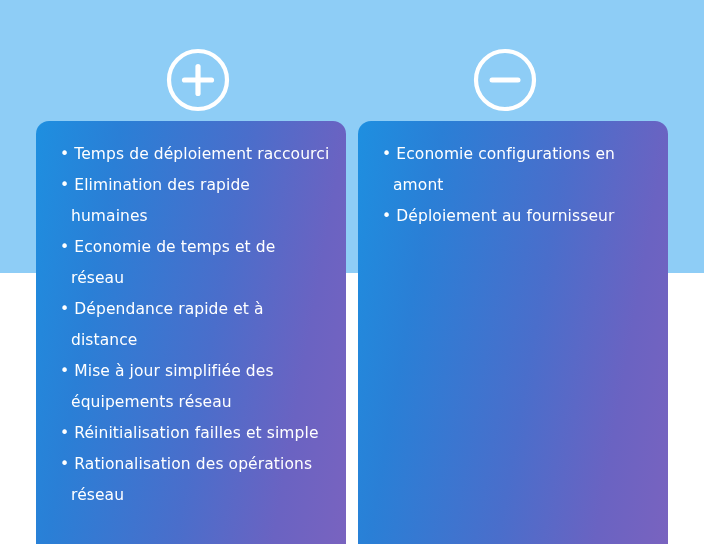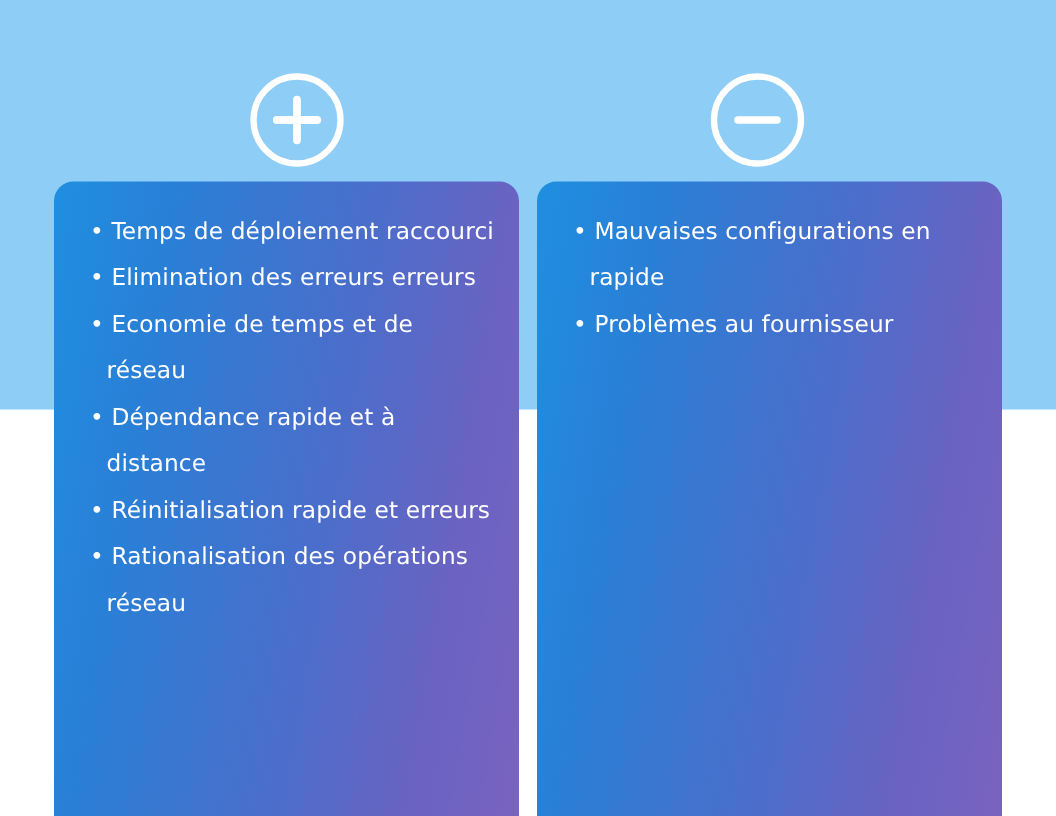--- a/index.html
+++ b/index.html
@@ -110,29 +110,30 @@
         <circle cx="34" cy="34" r="29" fill="none" stroke="#ffffff" stroke-width="4.2"></circle>
         <line x1="21" y1="34" x2="47" y2="34" stroke="#ffffff" stroke-width="5.0" stroke-linecap="round"></line>
       </svg>
     </div>
 
   </div>
 
   <div class="card" id="card-pros">
     <ul class="bullet-list">
       <li class="bullet-item">Temps de déploiement raccourci</li>
-      <li class="bullet-item">Elimination des erreurs erreurs</li>
+      <li class="bullet-item">Elimination des rapide humaines</li>
       <li class="bullet-item">Economie de temps et de réseau</li>
       <li class="bullet-item">Dépendance rapide et à distance</li>
-      <li class="bullet-item">Réinitialisation rapide et erreurs</li>
+      <li class="bullet-item">Mise à jour simplifiée des équipements réseau</li>
+      <li class="bullet-item">Réinitialisation failles et simple</li>
       <li class="bullet-item">Rationalisation des opérations réseau</li>
 
     </ul>
   </div>
 
   <div class="card" id="card-cons">
     <ul class="bullet-list">
-      <li class="bullet-item">Mauvaises configurations en rapide</li>
-      <li class="bullet-item">Problèmes au fournisseur</li>
+      <li class="bullet-item">Economie configurations en amont</li>
+      <li class="bullet-item">Déploiement au fournisseur</li>
     </ul>
   </div>
 
 </div>
 
 </body></html>

